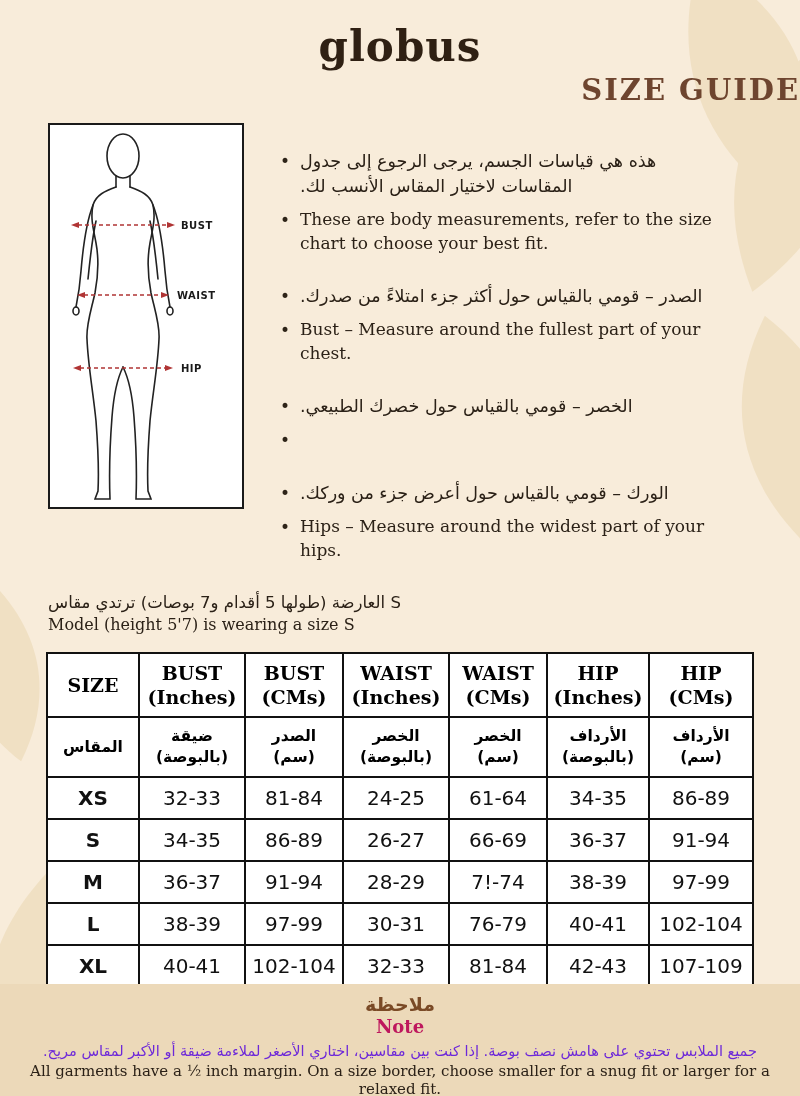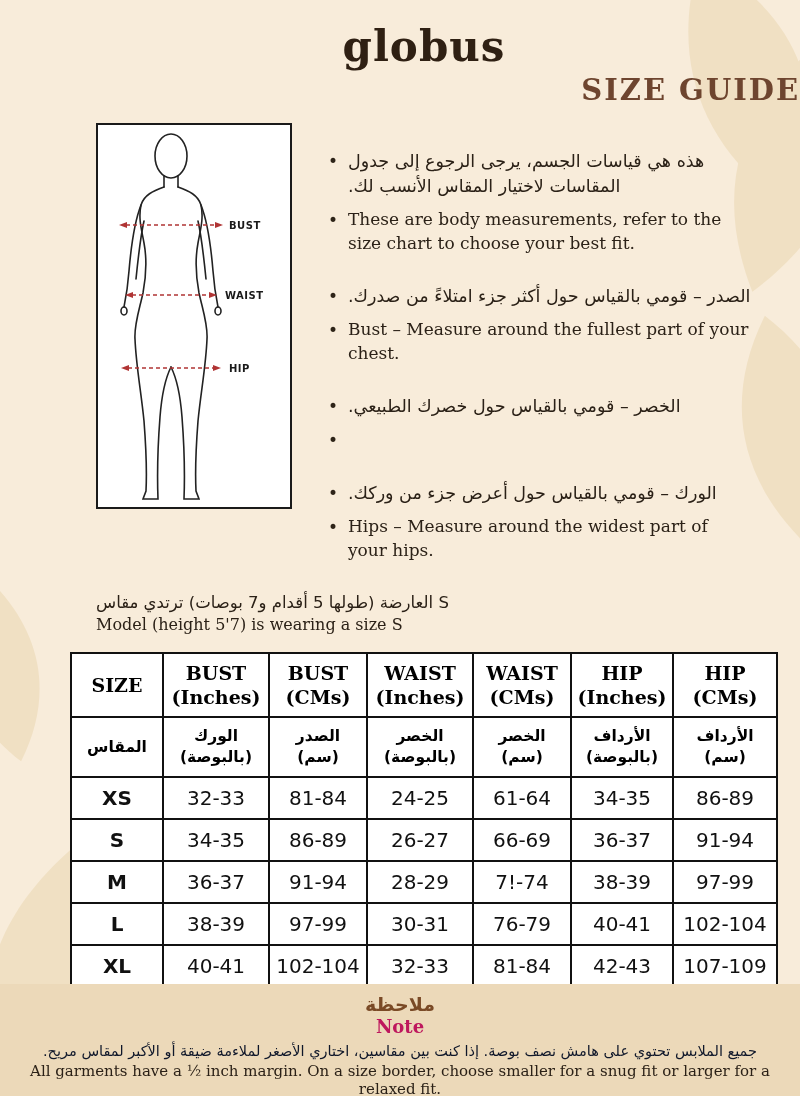--- a/index.html
+++ b/index.html
@@ -16,21 +16,21 @@
   
   .leaf { position:absolute; z-index:0; }
   .leaf path { fill:#f0e0c3; }
   .leaf-tr1 { top:-30px; right:-60px; width:230px; height:230px; transform:rotate(115deg); }
   .leaf-tr2 { top:60px;  right:-90px; width:215px; height:215px; transform:rotate(150deg); }
   .leaf-rm  { top:330px; right:-85px; width:200px; height:200px; transform:rotate(125deg); }
   .leaf-lm  { top:590px; left:-75px;  width:160px; height:160px; transform:rotate(-55deg); }
   .leaf-bl1 { top:870px; left:-70px;  width:240px; height:240px; transform:rotate(-35deg); }
   .leaf-bl2 { top:930px; left:60px;   width:170px; height:170px; transform:rotate(-5deg); }
 
-  .content-layer { position:relative; z-index:1;margin-left:48px; }
+  .content-layer { position:relative; z-index:1; }
 
   .logo {
     text-align:center; padding-top:22px;
     font-family:"DejaVu Serif", serif;
     font-size:42px; font-weight:700; letter-spacing:1px;
     color:#2f2013;
   }
   .title {
     text-align:right; margin-top:2px;
     font-family:"DejaVu Serif", serif;
@@ -82,21 +82,21 @@
   .size-table td { font-size:20px; color:#111; height:40px; }
   .size-table td.size-col { font-weight:700; }
 
   .footer {
     position:absolute; bottom:0; left:0; z-index:2;
     width:800px; height:112px; background:#ecd9b9;
     text-align:center; box-sizing:border-box; padding-top:9px;
   }
   .footer-title-ar { font-size:19px; font-weight:700; color:#7a4a26; }
   .footer-title-en { font-family:"DejaVu Serif", serif; font-size:18px; font-weight:700; color:#be185d; margin-top:1px; }
-  .footer-ar { font-size:14.5px; color:#0f172a; margin-top:6px; }
+  .footer-ar { font-size:14.5px; color:#6d28d9; margin-top:6px; }
   .footer-en { font-family:"DejaVu Serif", serif; font-size:15px; color:#2b2117; margin-top:3px; }
 </style>
 </head>
 <body>
 
 <div class="page">
 
   <svg class="leaf leaf-tr1" viewBox="0 0 200 200">
       <path d="M18,182 C22,88 74,26 182,14 C168,108 112,168 18,182 Z"></path>
     </svg>
@@ -232,21 +232,21 @@
 (Inches)</th>
         <th class="en-h">WAIST
 (CMs)</th>
         <th class="en-h">HIP
 (Inches)</th>
         <th class="en-h">HIP
 (CMs)</th>
       </tr>
       <tr>
         <th class="ar-h" dir="rtl">المقاس</th>
-        <th class="ar-h" dir="rtl">الورك (بالبوصة)</th>
+        <th class="ar-h" dir="rtl">ضيقة (بالبوصة)</th>
         <th class="ar-h" dir="rtl">الصدر (سم)</th>
         <th class="ar-h" dir="rtl">الخصر (بالبوصة)</th>
         <th class="ar-h" dir="rtl">الخصر (سم)</th>
         <th class="ar-h" dir="rtl">الأرداف (بالبوصة)</th>
         <th class="ar-h" dir="rtl">الأرداف (سم)</th>
       </tr>
       <tr>
         <td class="size-col">XS</td>
         <td>32-33</td>
         <td>81-84</td>

